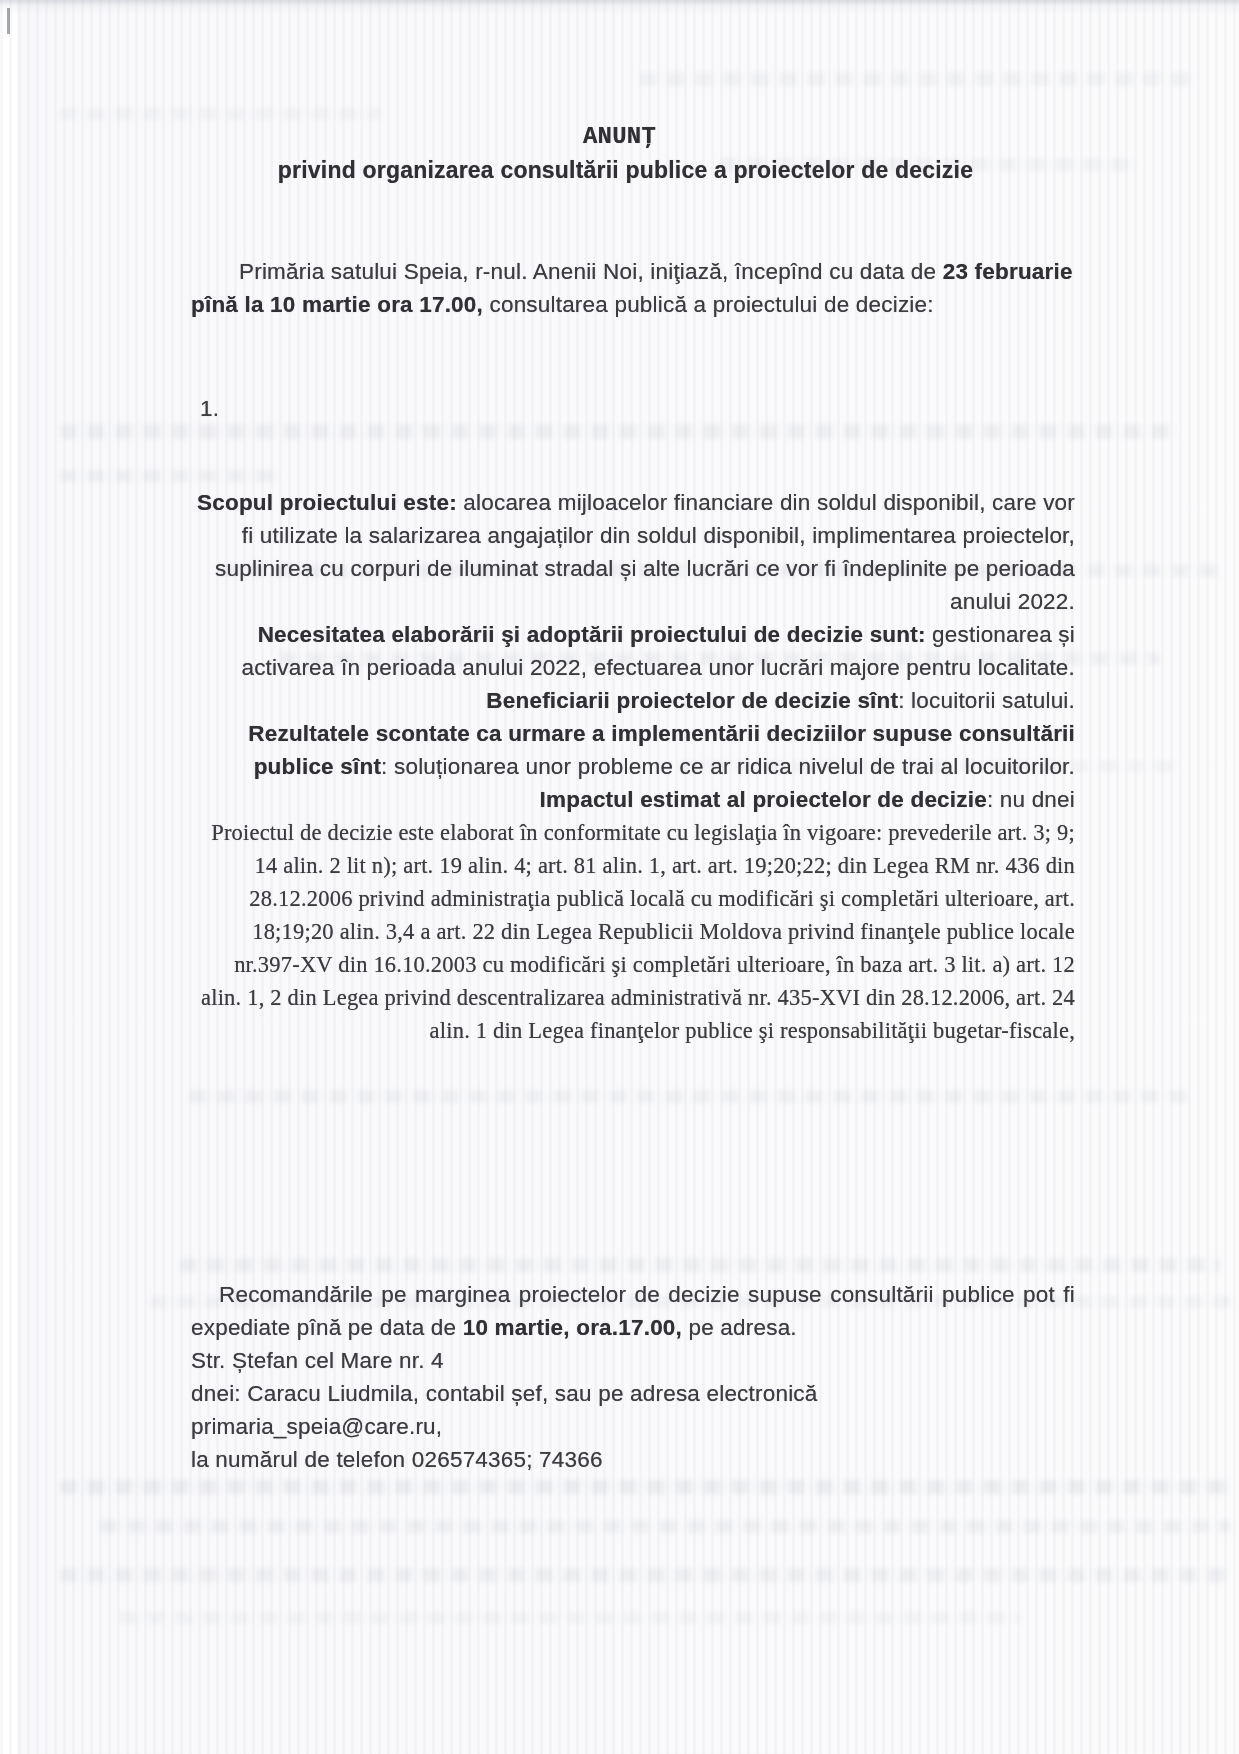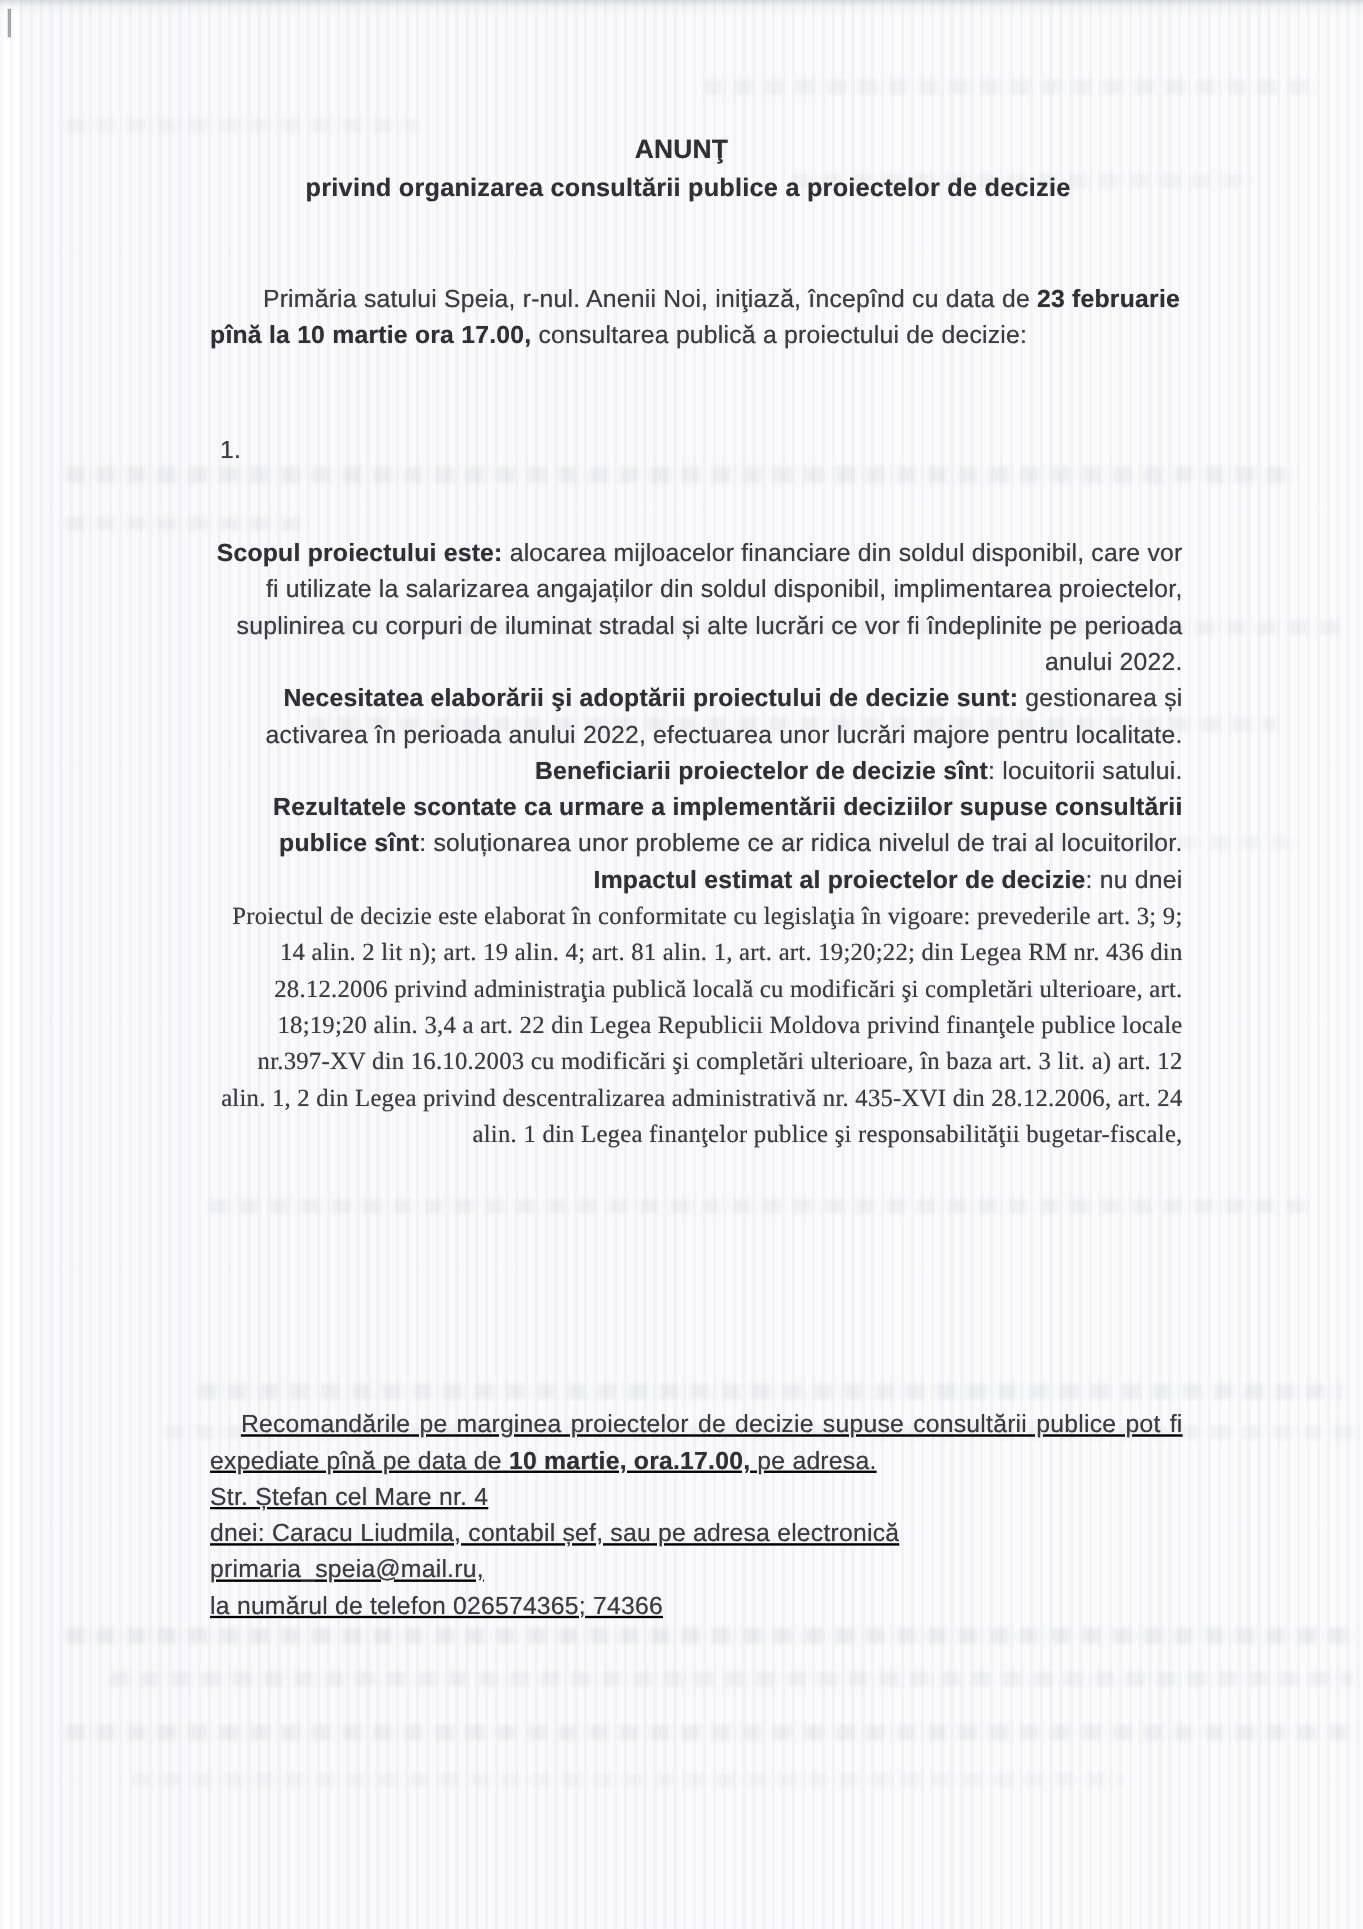--- a/index.html
+++ b/index.html
@@ -35,29 +35,29 @@
   }
   .txt {
     color: #3b3b40;
     font-size: 22.5px;
     line-height: 33px;
     text-shadow: 0 0 0.7px rgba(55,55,62,0.65);
     letter-spacing: 0.2px;
   }
   .b { font-weight: bold; color: #2f2f34; }
   .title-wrap { position: absolute; top: 122px; left: 0; width: 1239px; text-align: center; }
-  .doc-title { font-size: 24px; line-height: 30px; }
+  .doc-title { font-size: 24px; line-height: 30px; font-family: Liberation Mono, monospace; }
   .doc-subtitle { font-size: 23px; line-height: 36px; padding-left: 12px; }
   .intro { position: absolute; top: 244px; left: 191px; width: 884px; text-indent: 48px; margin-top: 11px; }
   .item1 { position: absolute; top: 392px; left: 200px; width: 875px; display: flex; }
   .item1 .num { width: 62px; flex: 0 0 62px; }
   .sections { position: absolute; top: 486px; left: 191px; width: 884px; }
   .sections p { margin: 0; text-align: right; }
   .legal { text-align: justify; font-family: Liberation Serif, serif; }
-  .reco { position: absolute; top: 1278px; left: 191px; width: 884px; text-decoration: underline; }
+  .reco { position: absolute; top: 1278px; left: 191px; width: 884px; }
   .reco p { margin: 0; }
   .reco .lead { text-align: justify; text-indent: 28px; }
 </style>
 </head>
 <body>
 
 <div class="page">
 
   <div class="tick" style="left:7px; top:8px; width:3px; height:26px;"></div>
   <div class="ghost" style="left:640px; top:72px; width:560px; height:14px; opacity:.28;"></div>
@@ -93,17 +93,17 @@
     <p class="txt"><span class="b">Beneficiarii proiectelor de decizie sînt</span><span>: locuitorii satului.</span></p>
     <p class="txt"><span class="b">Rezultatele scontate ca urmare a implementării deciziilor supuse consultării publice sînt</span><span>: soluționarea unor probleme ce ar ridica nivelul de trai al locuitorilor.</span></p>
     <p class="txt"><span class="b">Impactul estimat al proiectelor de decizie</span><span>: nu dnei</span></p>
     <p class="txt legal">Proiectul de decizie este elaborat în conformitate cu legislaţia în vigoare: prevederile art. 3; 9; 14 alin. 2 lit n); art. 19 alin. 4; art. 81 alin. 1, art. art. 19;20;22; din Legea RM nr. 436 din 28.12.2006 privind administraţia publică locală cu modificări şi completări ulterioare, art. 18;19;20 alin. 3,4 a art. 22 din Legea Republicii Moldova privind finanţele publice locale nr.397-XV din 16.10.2003 cu modificări şi completări ulterioare, în baza art. 3 lit. a) art. 12 alin. 1, 2 din Legea privind descentralizarea administrativă nr. 435-XVI din 28.12.2006, art. 24 alin. 1 din Legea finanţelor publice şi responsabilităţii bugetar-fiscale,</p>
   </div>
 
   <div class="reco">
     <p class="txt lead"><span>Recomandările pe marginea proiectelor de decizie supuse consultării publice pot fi expediate pînă pe data de </span><span class="b">10 martie, ora.17.00,</span><span> pe adresa.</span></p>
     <p class="txt">Str. Ștefan cel Mare nr. 4</p>
     <p class="txt">dnei: Caracu Liudmila, contabil șef, sau pe adresa electronică</p>
-    <p class="txt">primaria_speia@mail.ru,</p>
+    <p class="txt">primaria_speia@care.ru,</p>
     <p class="txt">la numărul de telefon 026574365; 74366</p>
   </div>
 
 </div>
 
 </body></html>

